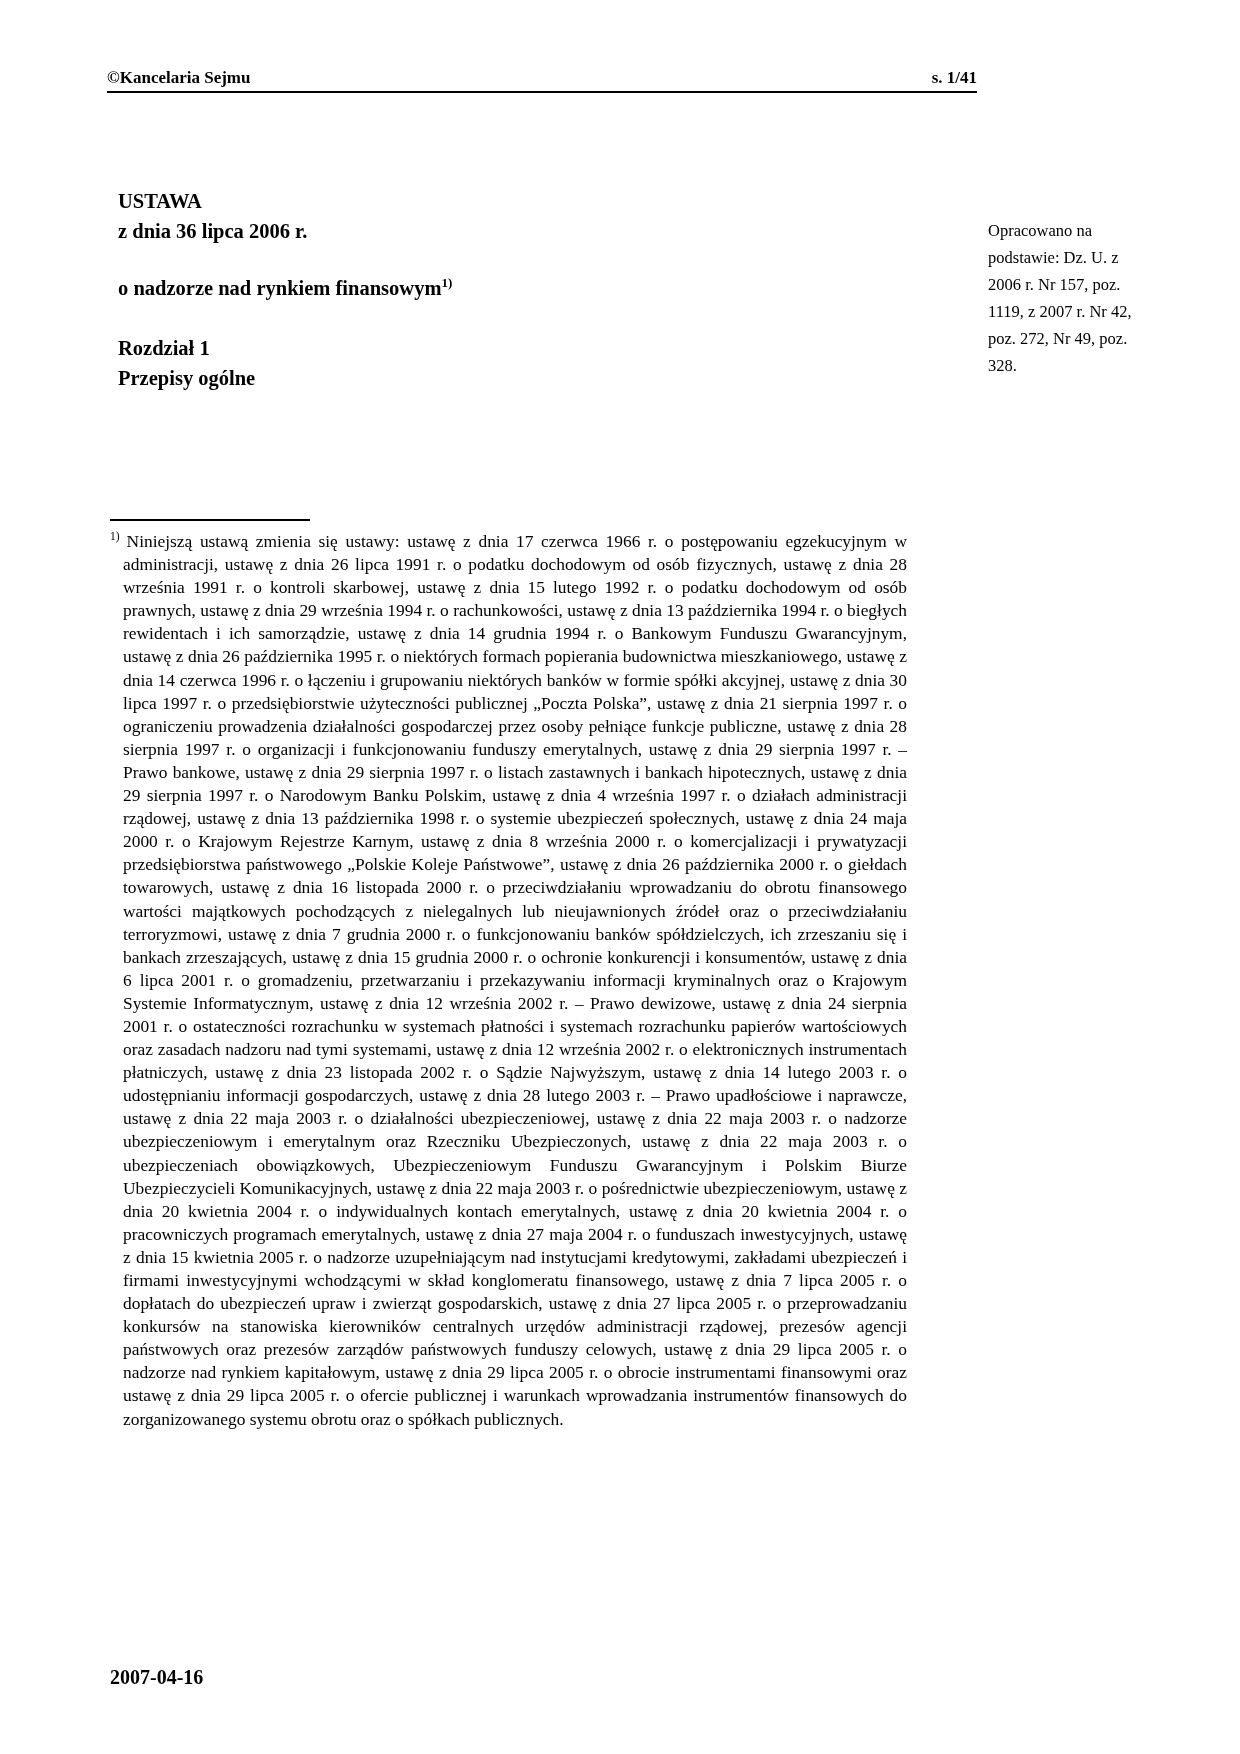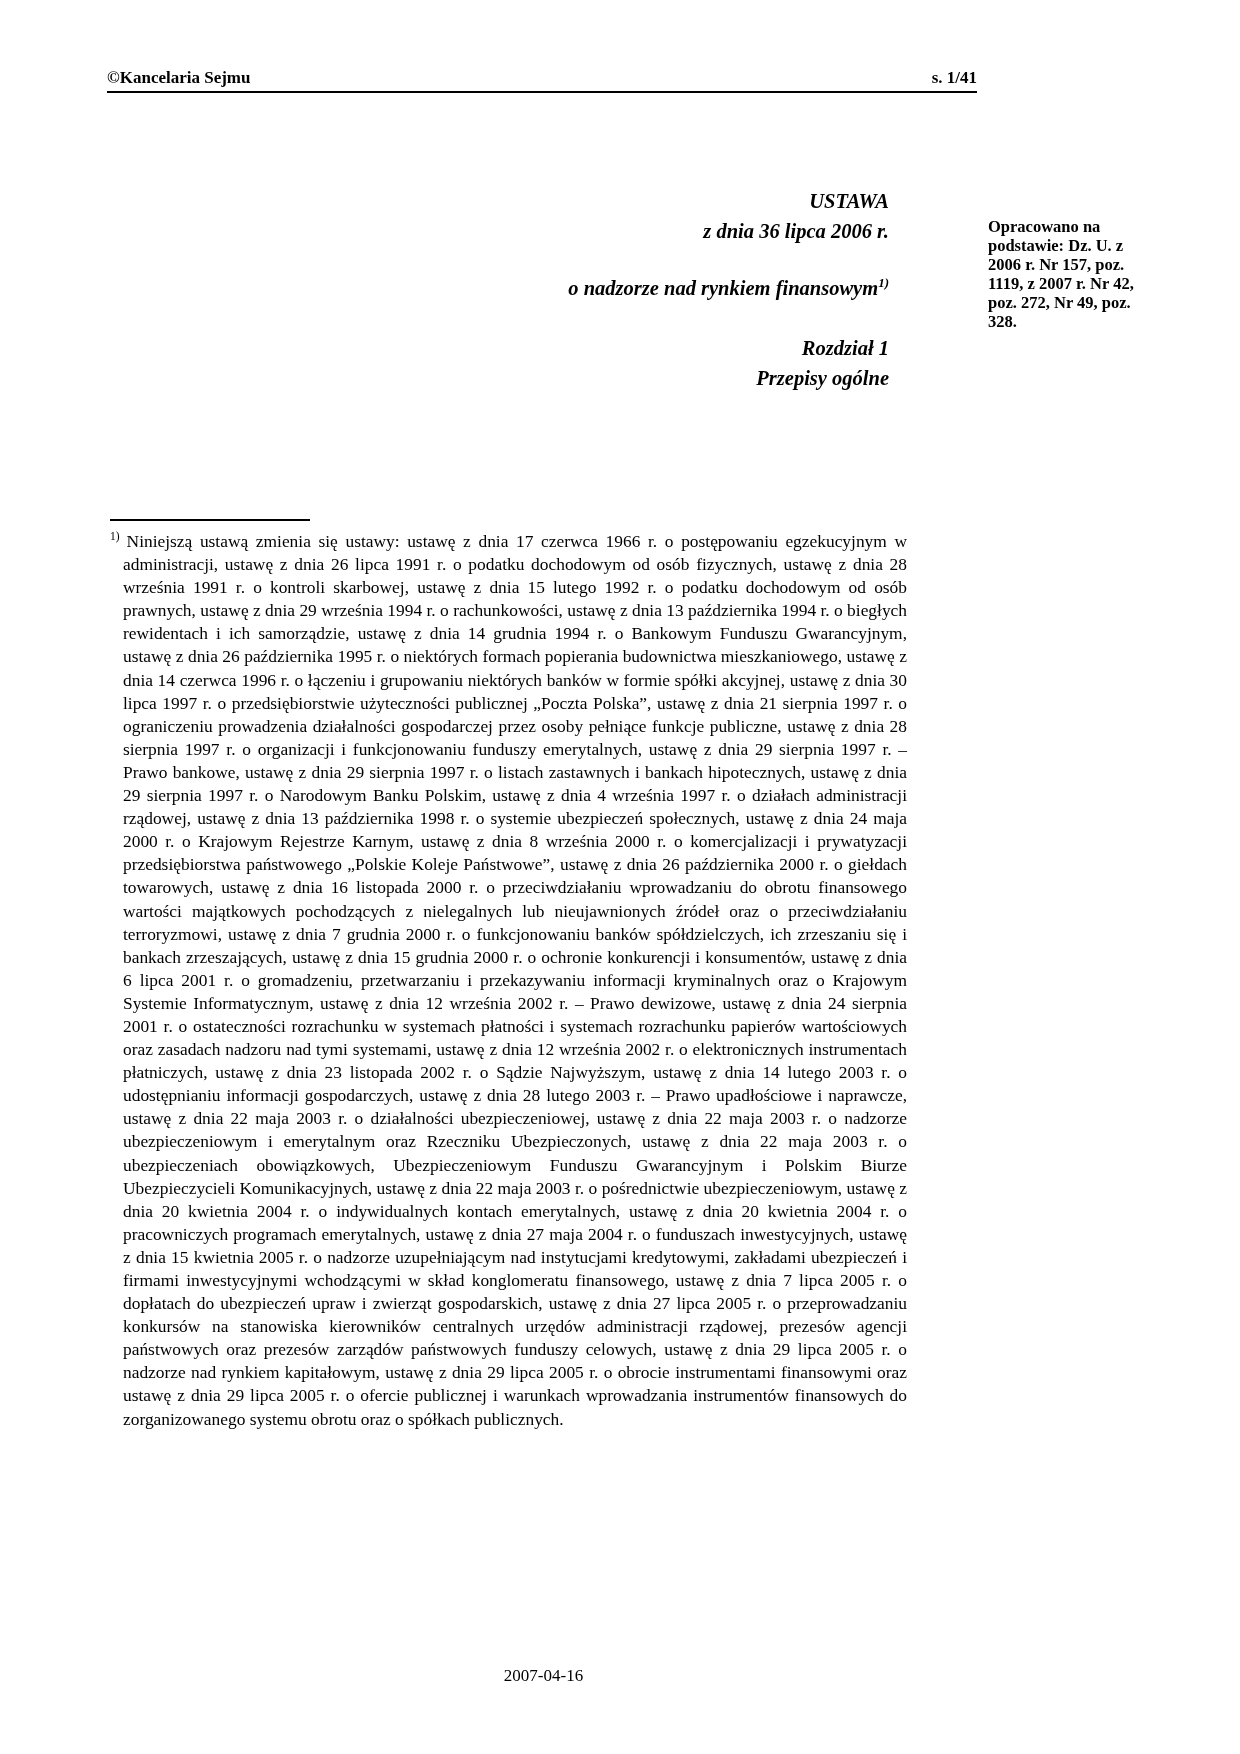--- a/index.html
+++ b/index.html
@@ -29,49 +29,48 @@
     justify-content: space-between;
     align-items: flex-end;
     border-bottom: 2px solid #000000;
     padding-bottom: 3px;
     font-size: 17px;
     font-weight: bold;
   }
   
   .title-block {
     position: absolute;
-    left: 92px;
+    left: 118px;
     top: 186px;
     width: 797px;
-    text-align: right;
+    text-align: left;
     font-weight: bold;
     font-size: 20.5px;
     line-height: 30px;
-    font-style: italic;
   }
   .title-block .subject {
     margin-top: 27px;
   }
   .title-block .chapter {
     margin-top: 30px;
   }
   .title-block sup {
     font-size: 13px;
     vertical-align: super;
     line-height: 0;
   }
   
   .sidenote {
     position: absolute;
     left: 988px;
     top: 217px;
     width: 190px;
-    font-weight: bold;
+    font-weight: normal;
     font-size: 16.5px;
-    line-height: 19px;
+    line-height: 27px;
     white-space: pre-line;
   }
   
   .footnote {
     position: absolute;
     left: 110px;
     top: 519px;
     width: 797px;
   }
   .footnote-rule {
@@ -94,23 +93,23 @@
     vertical-align: super;
     line-height: 0;
     margin-right: 7px;
   }
   
   .footer {
     position: absolute;
     left: 110px;
     top: 1666px;
     width: 867px;
-    text-align: center;
-    font-size: 17px;
-    font-weight: normal;
+    text-align: left;
+    font-size: 20px;
+    font-weight: bold;
   }
 </style>
 </head>
 <body>
 
 <div class="page">
 
   <div class="header">
     <span>©Kancelaria Sejmu</span>
     <span>s. 1/41</span>

